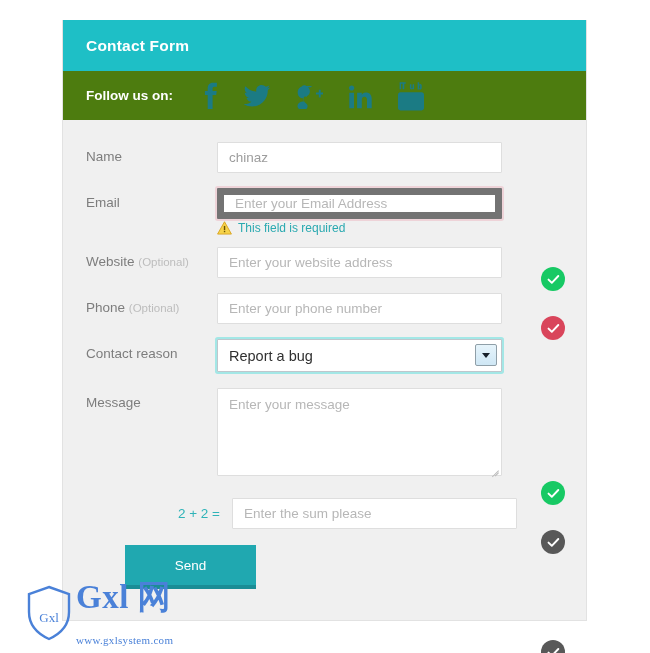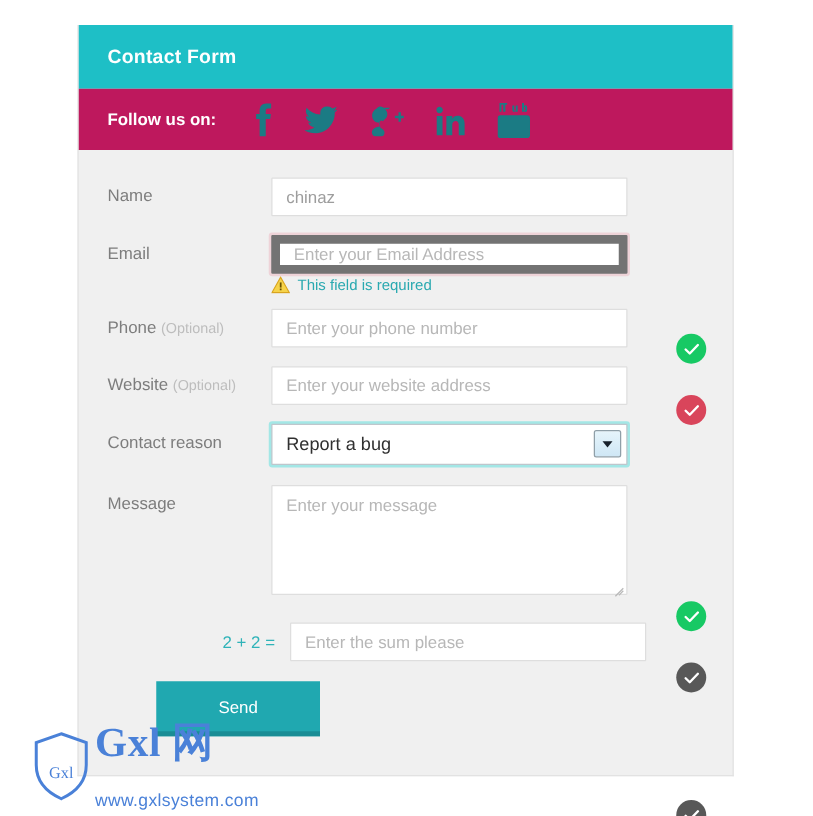--- a/index.html
+++ b/index.html
@@ -31,21 +31,21 @@
   .card-header .title {
     color: #ffffff;
     font-size: 15.5px;
     font-weight: bold;
     letter-spacing: .2px;
   }
 
   
   .social-bar {
     height: 49px;
-    background: #be185d;
+    background: #4d7c0f;
     display: flex; align-items: center;
     padding-left: 23px;
   }
   .social-bar .follow-label {
     color: #ffffff;
     font-size: 13.5px;
     font-weight: bold;
     margin-right: 28px;
   }
   .social-icons { display: flex; align-items: center; gap: 26px; }
@@ -205,22 +205,22 @@
   .wm-text { margin-left: 4px; }
   .wm-main {
     font-family: "Liberation Serif", serif;
     font-size: 33px;
     font-weight: bold;
     color: #4a81d8;
     line-height: 1;
     letter-spacing: .5px;
   }
   .wm-sub {
-    font-family: Liberation Sans, sans-serif;
-    font-size: 14px;
+    font-family: Liberation Serif, serif;
+    font-size: 11px;
     color: #4a81d8;
     margin-top: 20px;
     letter-spacing: .3px;
   }
 </style>
 </head>
 <body>
 
 <div id="stage">
 
@@ -299,35 +299,35 @@
         </div>
         <div class="status err" style="top:196px">
           <svg width="13" height="13" viewBox="0 0 13 13">
               <path d="M1.5 6.6 4.8 9.8 11.3 3" stroke="#fff" stroke-width="1.9" fill="none" stroke-linecap="round" stroke-linejoin="round"></path>
             </svg>
         </div>
       </div>
 
       <div class="row">
         <div class="lbl">
+          <span>Website</span>
+          <span class="opt">(Optional)</span>
+        </div>
+        <div class="field-wrap">
+          <input class="txt" type="text" placeholder="Enter your website address" style="">
+        </div>
+      </div>
+
+      <div class="row">
+        <div class="lbl">
           <span>Phone</span>
           <span class="opt">(Optional)</span>
         </div>
         <div class="field-wrap">
           <input class="txt" type="text" placeholder="Enter your phone number" style="">
-        </div>
-      </div>
-
-      <div class="row">
-        <div class="lbl">
-          <span>Website</span>
-          <span class="opt">(Optional)</span>
-        </div>
-        <div class="field-wrap">
-          <input class="txt" type="text" placeholder="Enter your website address" style="">
         </div>
       </div>
 
       <div class="row" style="margin-bottom:16px">
         <div class="lbl">Contact reason</div>
         <div class="field-wrap">
           <div class="sel-wrap">
             <select class="sel">
               <option>Report a bug</option>
             </select>

